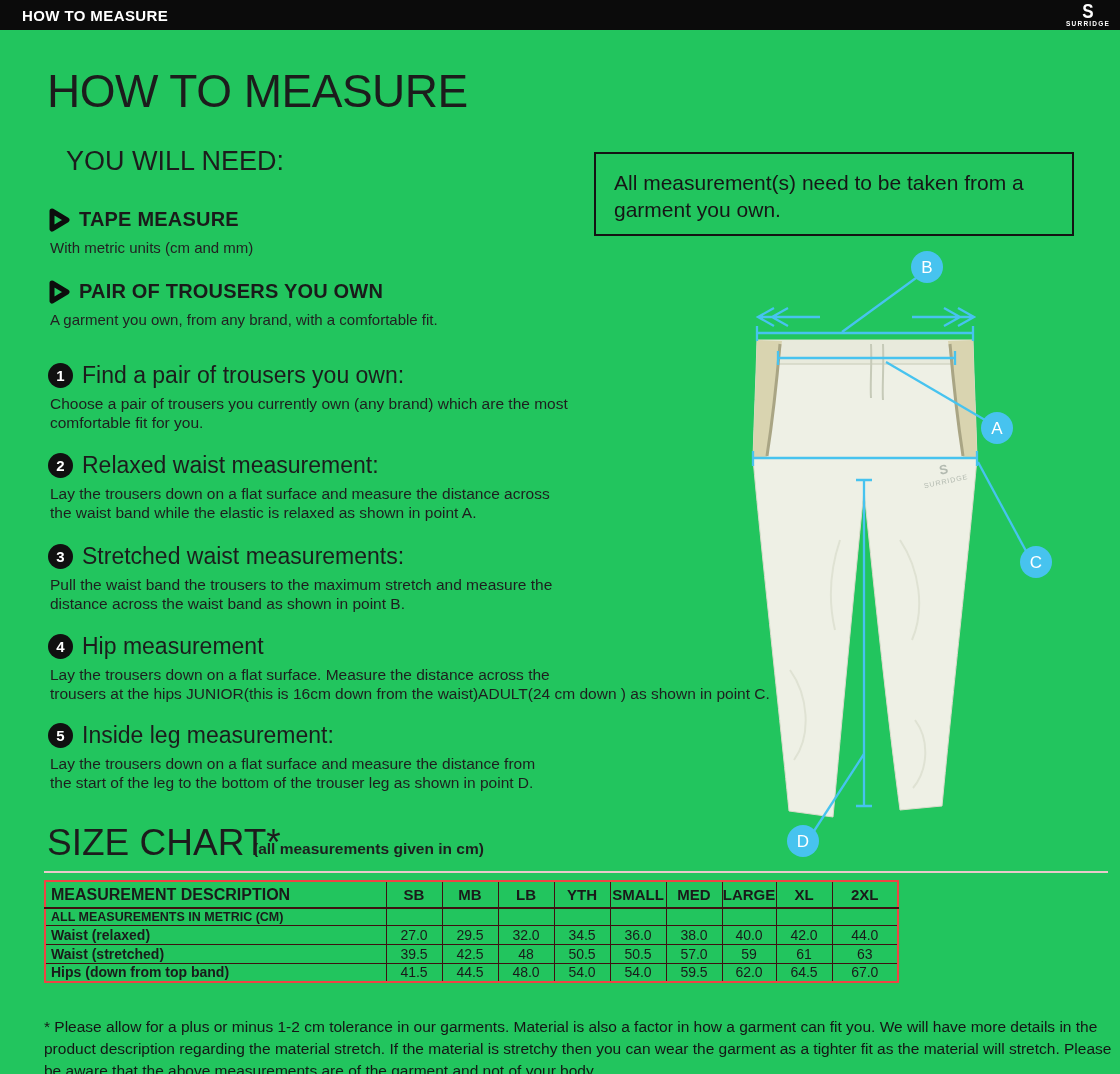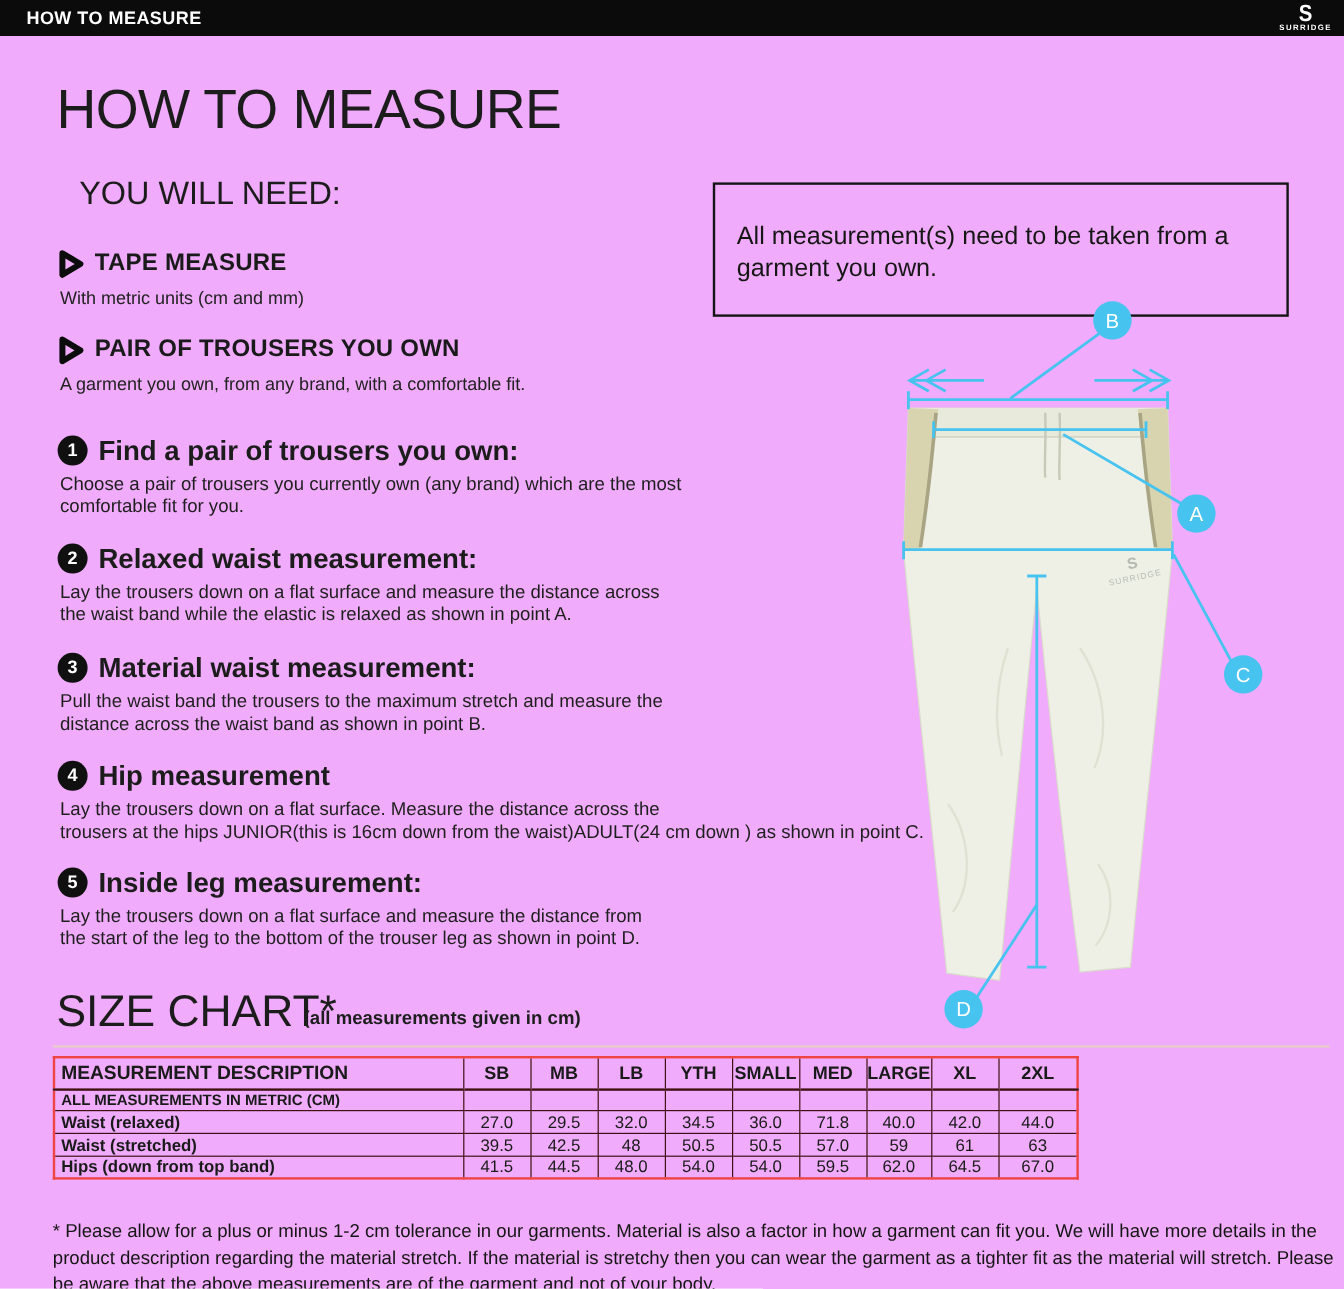--- a/index.html
+++ b/index.html
@@ -1,18 +1,18 @@
 <!DOCTYPE html>
 <html><head>
 <meta charset="utf-8">
 <style>
   html,body { margin:0; padding:0; background:#fff; }
   .page {
     position:relative; width:1120px; height:1074px; overflow:hidden;
-    background:#f0abfc; font-family:"Liberation Sans", sans-serif; color:#1a1a1a;
+    background:#22c55e; font-family:"Liberation Sans", sans-serif; color:#1a1a1a;
   }
 
   
   .topbar {
     position:absolute; left:0; top:0; width:1120px; height:30px;
     background:#0b0b0b; display:flex; align-items:center; justify-content:space-between;
   }
   .topbar-title {
     color:#fff; font-size:15px; font-weight:bold; letter-spacing:.4px; padding-left:22px;
   }
@@ -28,32 +28,32 @@
     position:absolute; left:66px; top:146px; font-size:27px; font-weight:400; color:#1c1c1c;
   }
 
   .need { position:absolute; left:48px; }
   .need-head { display:flex; align-items:flex-start; gap:9px; }
   .need-label { font-size:20px; font-weight:bold; letter-spacing:.2px; }
   .need-sub { font-size:15px; margin-top:3px; margin-left:2px; color:#222; }
 
   .note-box {
     position:absolute; left:594px; top:152px; width:440px; height:50px;
-    border:2px solid #141414; padding:29px 18px; font-size:21px; line-height:27px;
+    border:2px solid #141414; padding:15px 18px; font-size:21px; line-height:27px;
     white-space:pre-line; color:#161616;
   }
 
   .step { position:absolute; left:48px; }
   .step-head { display:flex; align-items:center; gap:9px; }
   .step-num {
     width:25px; height:25px; border-radius:50%; background:#101010; color:#fff;
     font-size:15px; font-weight:bold; display:flex; align-items:center; justify-content:center;
     flex:0 0 25px;
   }
-  .step-title { font-size:23px; font-weight:700; color:#1c1c1c; white-space:nowrap; }
+  .step-title { font-size:23px; font-weight:400; color:#1c1c1c; white-space:nowrap; }
   .step-body {
     margin-top:6px; margin-left:2px; font-size:15.5px; line-height:18.5px;
     white-space:pre-line; color:#1e1e1e;
   }
 
   .trousers-wrap { position:absolute; left:690px; top:240px; width:420px; height:640px; }
 
   .sizechart-title {
     position:absolute; left:47px; top:822px; font-size:37px; font-weight:400; color:#1c1c1c;
   }
@@ -141,21 +141,21 @@
       <div class="step-num">2</div>
       <div class="step-title">Relaxed waist measurement:</div>
     </div>
     <div class="step-body">Lay the trousers down on a flat surface and measure the distance across
 the waist band while the elastic is relaxed as shown in point A.</div>
   </div>
 
   <div class="step" style="top:543px;">
     <div class="step-head">
       <div class="step-num">3</div>
-      <div class="step-title">Material waist measurement:</div>
+      <div class="step-title">Stretched waist measurements:</div>
     </div>
     <div class="step-body">Pull the waist band the trousers to the maximum stretch and measure the
 distance across the waist band as shown in point B.</div>
   </div>
 
   <div class="step" style="top:633px;">
     <div class="step-head">
       <div class="step-num">4</div>
       <div class="step-title">Hip measurement</div>
     </div>
@@ -269,21 +269,21 @@
           <td></td>
         <td></td>
       </tr>
       <tr>
         <td class="desc">Waist (relaxed)</td>
         <td class="val">27.0</td>
         <td class="val">29.5</td>
         <td class="val">32.0</td>
         <td class="val">34.5</td>
         <td class="val">36.0</td>
-        <td class="val">71.8</td>
+        <td class="val">38.0</td>
         <td class="val">40.0</td>
         <td class="val">42.0</td>
         <td class="val">44.0</td>
       </tr>
       <tr>
         <td class="desc">Waist (stretched)</td>
         <td class="val">39.5</td>
         <td class="val">42.5</td>
         <td class="val">48</td>
         <td class="val">50.5</td>

